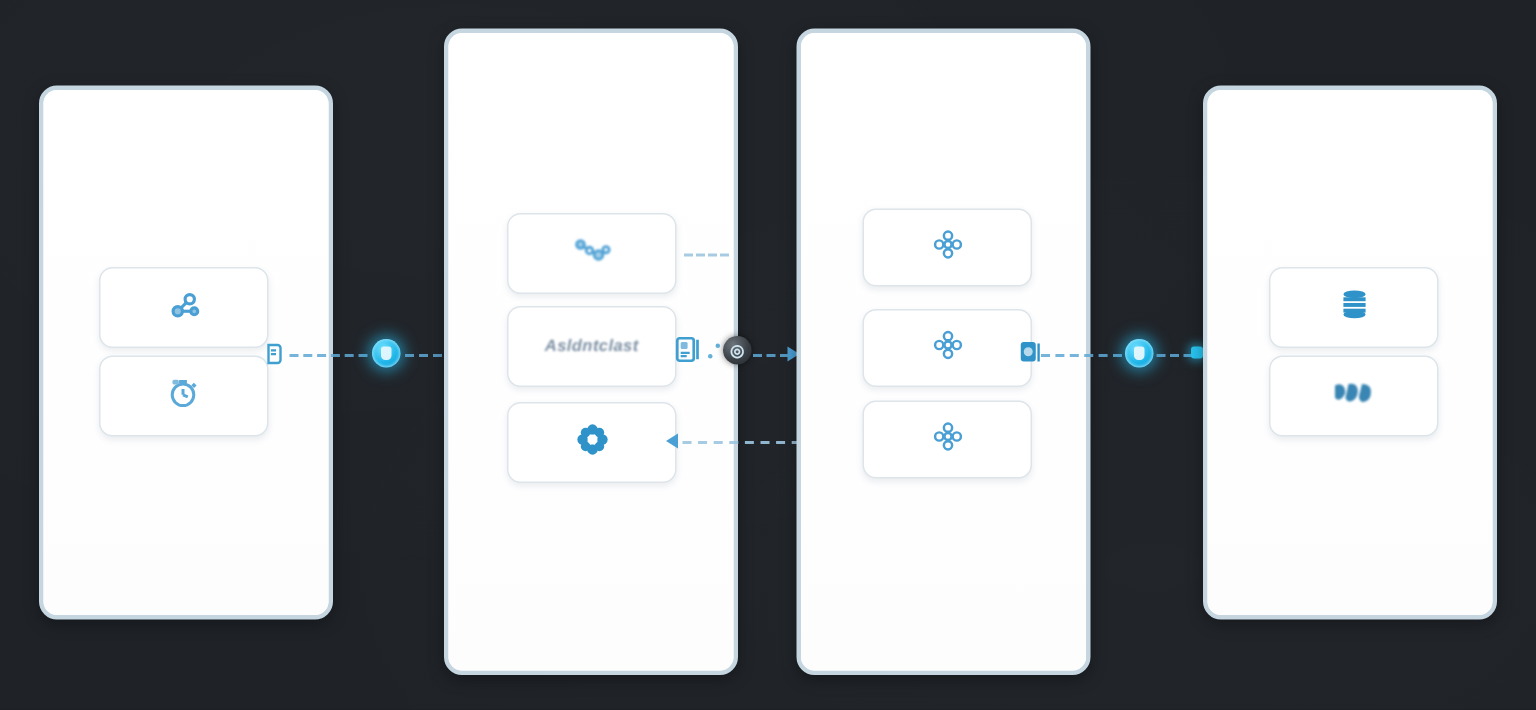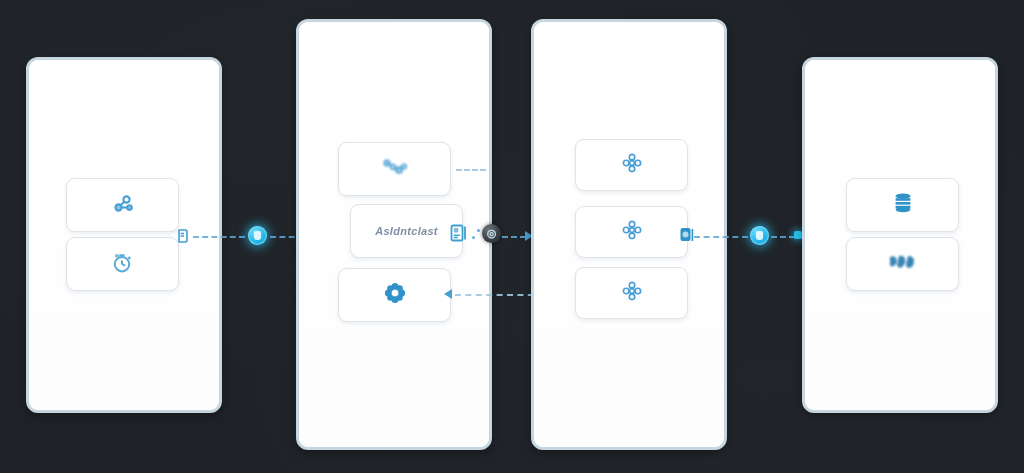--- a/index.html
+++ b/index.html
@@ -202,21 +202,21 @@
           <circle cx="19" cy="16" r="2.9" fill="#9ccbe6"></circle>
           <circle cx="24" cy="12.5" r="2.1" fill="#ffffff"></circle>
           <path d="M9.2 10.4 L11 11.8"></path>
           <path d="M15 14 L16.6 15"></path>
           <path d="M21 14.5 L22.4 13.6"></path>
         </g>
       </svg>
     </span>
   </div>
 
-  <div class="card" style="left:350px; top:204px; width:113px; height:54px;">
+  <div class="card" style="left:338px; top:204px; width:113px; height:54px;">
     <span class="card-label">Asldntclast</span>
   </div>
 
   <div class="card" style="left:338px; top:268px; width:113px; height:54px;">
     <span class="glyph">
       <svg width="24" height="24" viewBox="0 0 24 24">
         <g fill="#2f93c9">
           <circle cx="12" cy="5.4" r="3.5"></circle>
           <circle cx="12" cy="18.6" r="3.5"></circle>
           <circle cx="5.4" cy="12" r="3.5"></circle>

